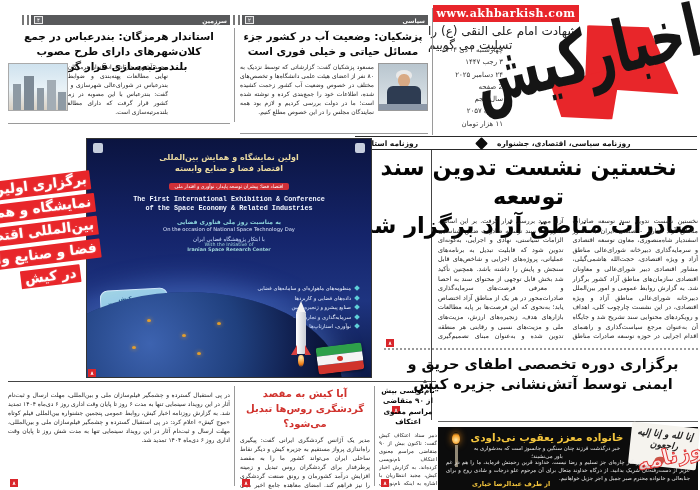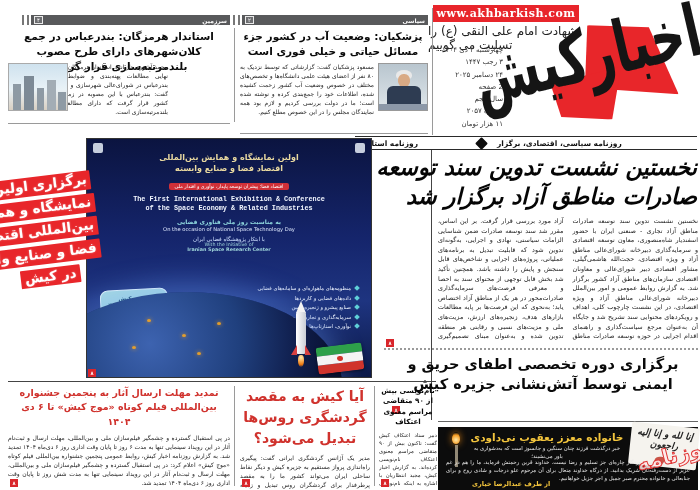--- a/index.html
+++ b/index.html
@@ -58,21 +58,21 @@
   .pez-hair { position:absolute; left:17px; top:6px; width:16px; height:10px; background:#e9e9e9; border-radius:50% 50% 40% 40%; }
   .pez-face { position:absolute; left:19px; top:10px; width:12px; height:13px; background:#d9aa85; border-radius:45%; }
   .pez-suit { position:absolute; left:8px; top:22px; width:34px; height:26px; background:#2e3c52; border-radius:6px 6px 0 0; }
   .pez-desk { position:absolute; left:0; bottom:0; width:50px; height:6px; background:#8c98a8; }
 
   .vline { width:1px; background:#9a9a9a; }
   .hline { height:1px; background:#9a9a9a; }
 
   
   .main-title { left:360px; top:153px; width:337px; font-size:22.5px; font-weight:800;
-    color:#050505; line-height:1.28;font-style:italic; }
+    color:#050505; text-align:center; line-height:1.28; }
   .main-title span { display:block; }
   .main-body { left:438px; top:217px; width:260px; height:125px;
     column-count:2; column-gap:9px; font-size:6.4px; line-height:1.5;
     text-align:justify; color:#1c1c1c; overflow:hidden; }
   .marker8 { width:8px; height:8px; background:#d9262b; color:#fff; font-size:5px;
     line-height:8px; text-align:center; font-weight:bold; }
   .dotsep { left:384px; top:348px; width:314px; border-top:2px dotted #9a9a9a; }
   .fire-title { left:388px; top:354px; width:310px; font-size:14.5px; font-weight:800;
     color:#0a0a0a; text-align:center; line-height:1.4; }
   .ob-topline { left:438px; top:421px; width:260px; height:1px; background:#666; }
@@ -158,21 +158,21 @@
     font-size:13.5px; font-weight:800; line-height:1.25; padding:0 4px 2px;
     border-radius:1px; text-shadow:0 0 2px rgba(255,255,255,.45); white-space:nowrap; }
 
   
   .bot-sep { left:8px; top:381px; width:428px; height:1px; background:#444; }
   .bot-title { font-weight:800; text-align:center; line-height:1.5; }
   .red { color:#d0322d; }
   .bA { left:8px;   top:386px; width:222px; }
   .bA .bot-title { font-size:9.5px; }
   .bB { left:240px; top:386px; width:130px; }
-  .bB .bot-title { font-size:14px; }
+  .bB .bot-title { font-size:10px; }
   .bC { left:379px; top:386px; width:58px; }
   .bC .bot-title { font-size:7.2px; color:#0a0a0a; line-height:1.45; }
   .bA .bodytext { margin-top:4px; height:56px; }
   .bB .bodytext { margin-top:4px; height:62px; }
   .bC .bodytext { margin-top:3px; font-size:5.4px; height:64px; }
 </style>
 </head>
 <body>
 
 <div class="page">
@@ -189,21 +189,21 @@
     <div>۳ رجب ۱۴۴۷</div>
     <div>۲۴ دسامبر ۲۰۲۵</div>
     <div>2 صفحه</div>
     <div>سال پنجم</div>
     <div>شماره ۲۰۵۷</div>
     <div>۱۱ هزار تومان</div>
   </div>
   <div class="abs type-row">
     <span class="type-left">روزنامه استانی</span>
     <span class="diamond"></span>
-    <span class="type-right">روزنامه سیاسی، اقتصادی، برگزار</span>
+    <span class="type-right">روزنامه سیاسی، اقتصادی، جشنواره</span>
   </div>
 
   <div class="abs deco" style="left:22px; top:15px;"></div>
   <div class="abs secbar" style="left:31px; top:15px; width:199px;">
     <span class="chip">۴</span>
     <span class="lbl">سرزمین</span>
   </div>
   <div class="abs deco" style="left:233px; top:15px;"></div>
   <div class="abs secbar" style="left:242px; top:15px; width:186px;">
     <span class="chip">۲</span>
@@ -320,21 +320,20 @@
     <div class="banner-line"><span>برگزاری اولین</span></div>
     <div class="banner-line"><span>نمایشگاه و همایش</span></div>
     <div class="banner-line"><span>بین‌المللی اقتصاد</span></div>
     <div class="banner-line"><span>فضا و صنایع وابسته</span></div>
     <div class="banner-line"><span>در کیش</span></div>
   </div>
 
   <div class="abs bot-sep"></div>
 
   <div class="abs bA">
-    <div class="bot-title red">تمدید مهلت ارسال آثار به پنجمین جشنواره بین‌المللی فیلم کوتاه «موج کیش» تا ۶ دی ۱۴۰۴</div>
     <div class="bodytext">در پی استقبال گسترده و چشمگیر فیلم‌سازان ملی و بین‌المللی، مهلت ارسال و ثبت‌نام آثار در این رویداد سینمایی تنها به مدت ۶ روز تا پایان وقت اداری روز ۶ دی‌ماه ۱۴۰۴ تمدید شد. به گزارش روزنامه اخبار کیش، روابط عمومی پنجمین جشنواره بین‌المللی فیلم کوتاه «موج کیش» اعلام کرد: در پی استقبال گسترده و چشمگیر فیلم‌سازان ملی و بین‌المللی، مهلت ارسال و ثبت‌نام آثار در این رویداد سینمایی تنها به مدت شش روز تا پایان وقت اداری روز ۶ دی‌ماه ۱۴۰۴ تمدید شد.</div>
   </div>
   <div class="abs marker8" style="left:10px; top:479px;">۸</div>
 
   <div class="abs vline" style="left:234px; top:386px; height:100px;"></div>
 
   <div class="abs bB">
     <div class="bot-title red">آیا کیش به مقصد گردشگری روس‌ها تبدیل می‌شود؟</div>
     <div class="bodytext">مدیر یک آژانس گردشگری ایرانی گفت: پیگیری راه‌اندازی پرواز مستقیم به جزیره کیش و دیگر نقاط ساحلی ایران می‌تواند کشور ما را به مقصد پرطرفدار برای گردشگران روس تبدیل و زمینه افزایش درآمد کشورمان و رونق صنعت گردشگری را نیز فراهم کند. امضای معاهده جامع اخیر میان ایران و روسیه چشم‌انداز مناسبات دو کشور را در حوزه‌های مختلف ترسیم کرده و در این میان برخی گردشگری را یک حوزه مهم می‌دانند.</div>
   </div>

